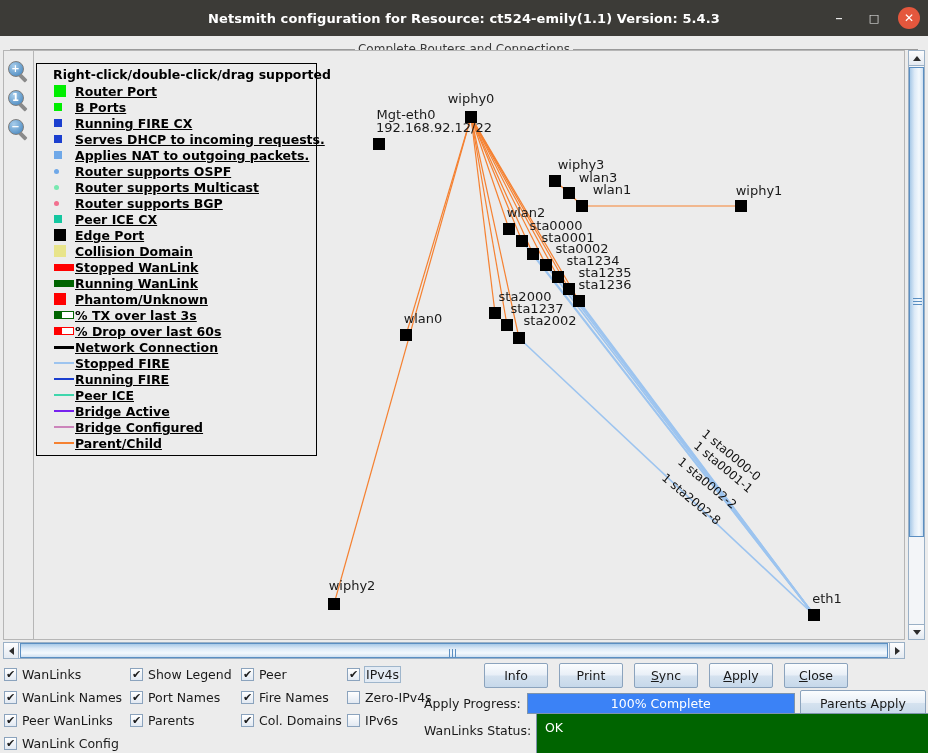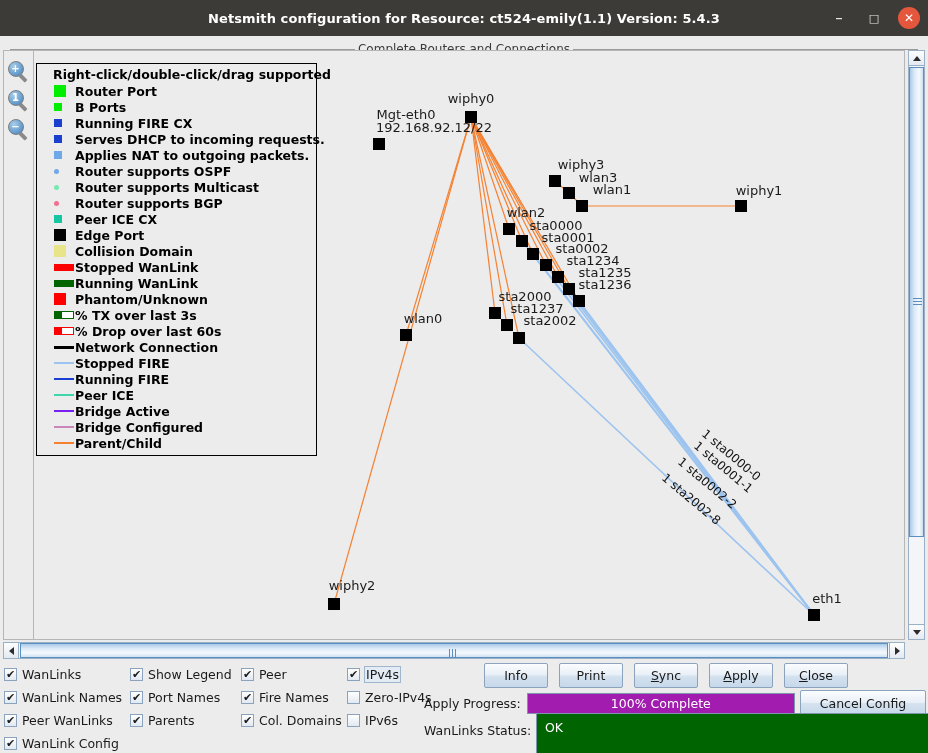--- a/index.html
+++ b/index.html
@@ -178,21 +178,21 @@
     cursor: pointer;
     font-family: "DejaVu Sans", sans-serif;
   }
   .btn .mn { text-decoration: underline; }
 
   .applyrow { position: absolute; left: 424px; top: 33px; display: flex; align-items: center; }
   .lbl { font-size: 12.5px; color: #1a1a1a; font-family: "DejaVu Sans", sans-serif; }
   .progress {
     position: relative;
     width: 268px; height: 21px;
-    background: #a21caf;
+    background: #3b82f6;
     border: 1px solid #7e94ac;
     margin-left: 6px;
     display: flex; align-items: center; justify-content: center;
   }
   .progress .ptxt { color: #ffffff; font-size: 12.5px; font-family: "DejaVu Sans", sans-serif; }
   .cancelbtn {
     position: absolute; left: 800px; top: 30px;
     width: 126px; height: 26px;
     background: linear-gradient(#fbfdfe 0%, #e8eff7 48%, #d5e2ef 52%, #c6d8ea 100%);
     border: 1px solid #8ba3bd; border-radius: 2px;
@@ -218,21 +218,21 @@
     width: 281px;
     background: #ececec;
     border: 1px solid #000;
     padding: 3px 3px 4px 16px;
   }
   .legend .hdr {
     font-size: 12.5px; font-weight: bold; color: #000;
     white-space: nowrap; margin-bottom: 1px;
     font-family: "DejaVu Sans", sans-serif;
   }
-  .lrow { display: flex; align-items: center; height: 16px; }
+  .lrow { display: flex; align-items: center; height: 16px; text-decoration: underline; }
   .lswatch { width: 22px; flex: none; display: flex; align-items: center; justify-content: flex-start; padding-left: 1px; }
   .ltext { font-size: 12.5px; font-weight: bold; color: #000; white-space: nowrap; font-family: "DejaVu Sans", sans-serif; }
   .sq { width: 12px; height: 12px; }
   .sq.sm { width: 8px; height: 8px; }
   .sq.xs { width: 5px; height: 5px; border-radius: 50%; }
   .bar { width: 20px; height: 7px; }
   .barpart { width: 20px; height: 8px; border: 1px solid; background: #fff; position: relative; }
   .barpart i { position: absolute; left: 0; top: 0; bottom: 0; }
   .lline { width: 20px; height: 3px; }
 </style>
@@ -631,21 +631,21 @@
         </div>
       </div>
 
     <div class="applyrow">
       <div class="lbl">Apply Progress:</div>
       <div class="progress">
         <div class="ptxt">100% Complete</div>
       </div>
     </div>
 
-    <div class="cancelbtn">Cancel Config</div>
+    <div class="cancelbtn">Parents Apply</div>
 
     <div class="statusrow">
       <div class="lbl">WanLinks Status:</div>
     </div>
   </div>
 
   <div class="statusbox">OK</div>
 
 </div>
 

